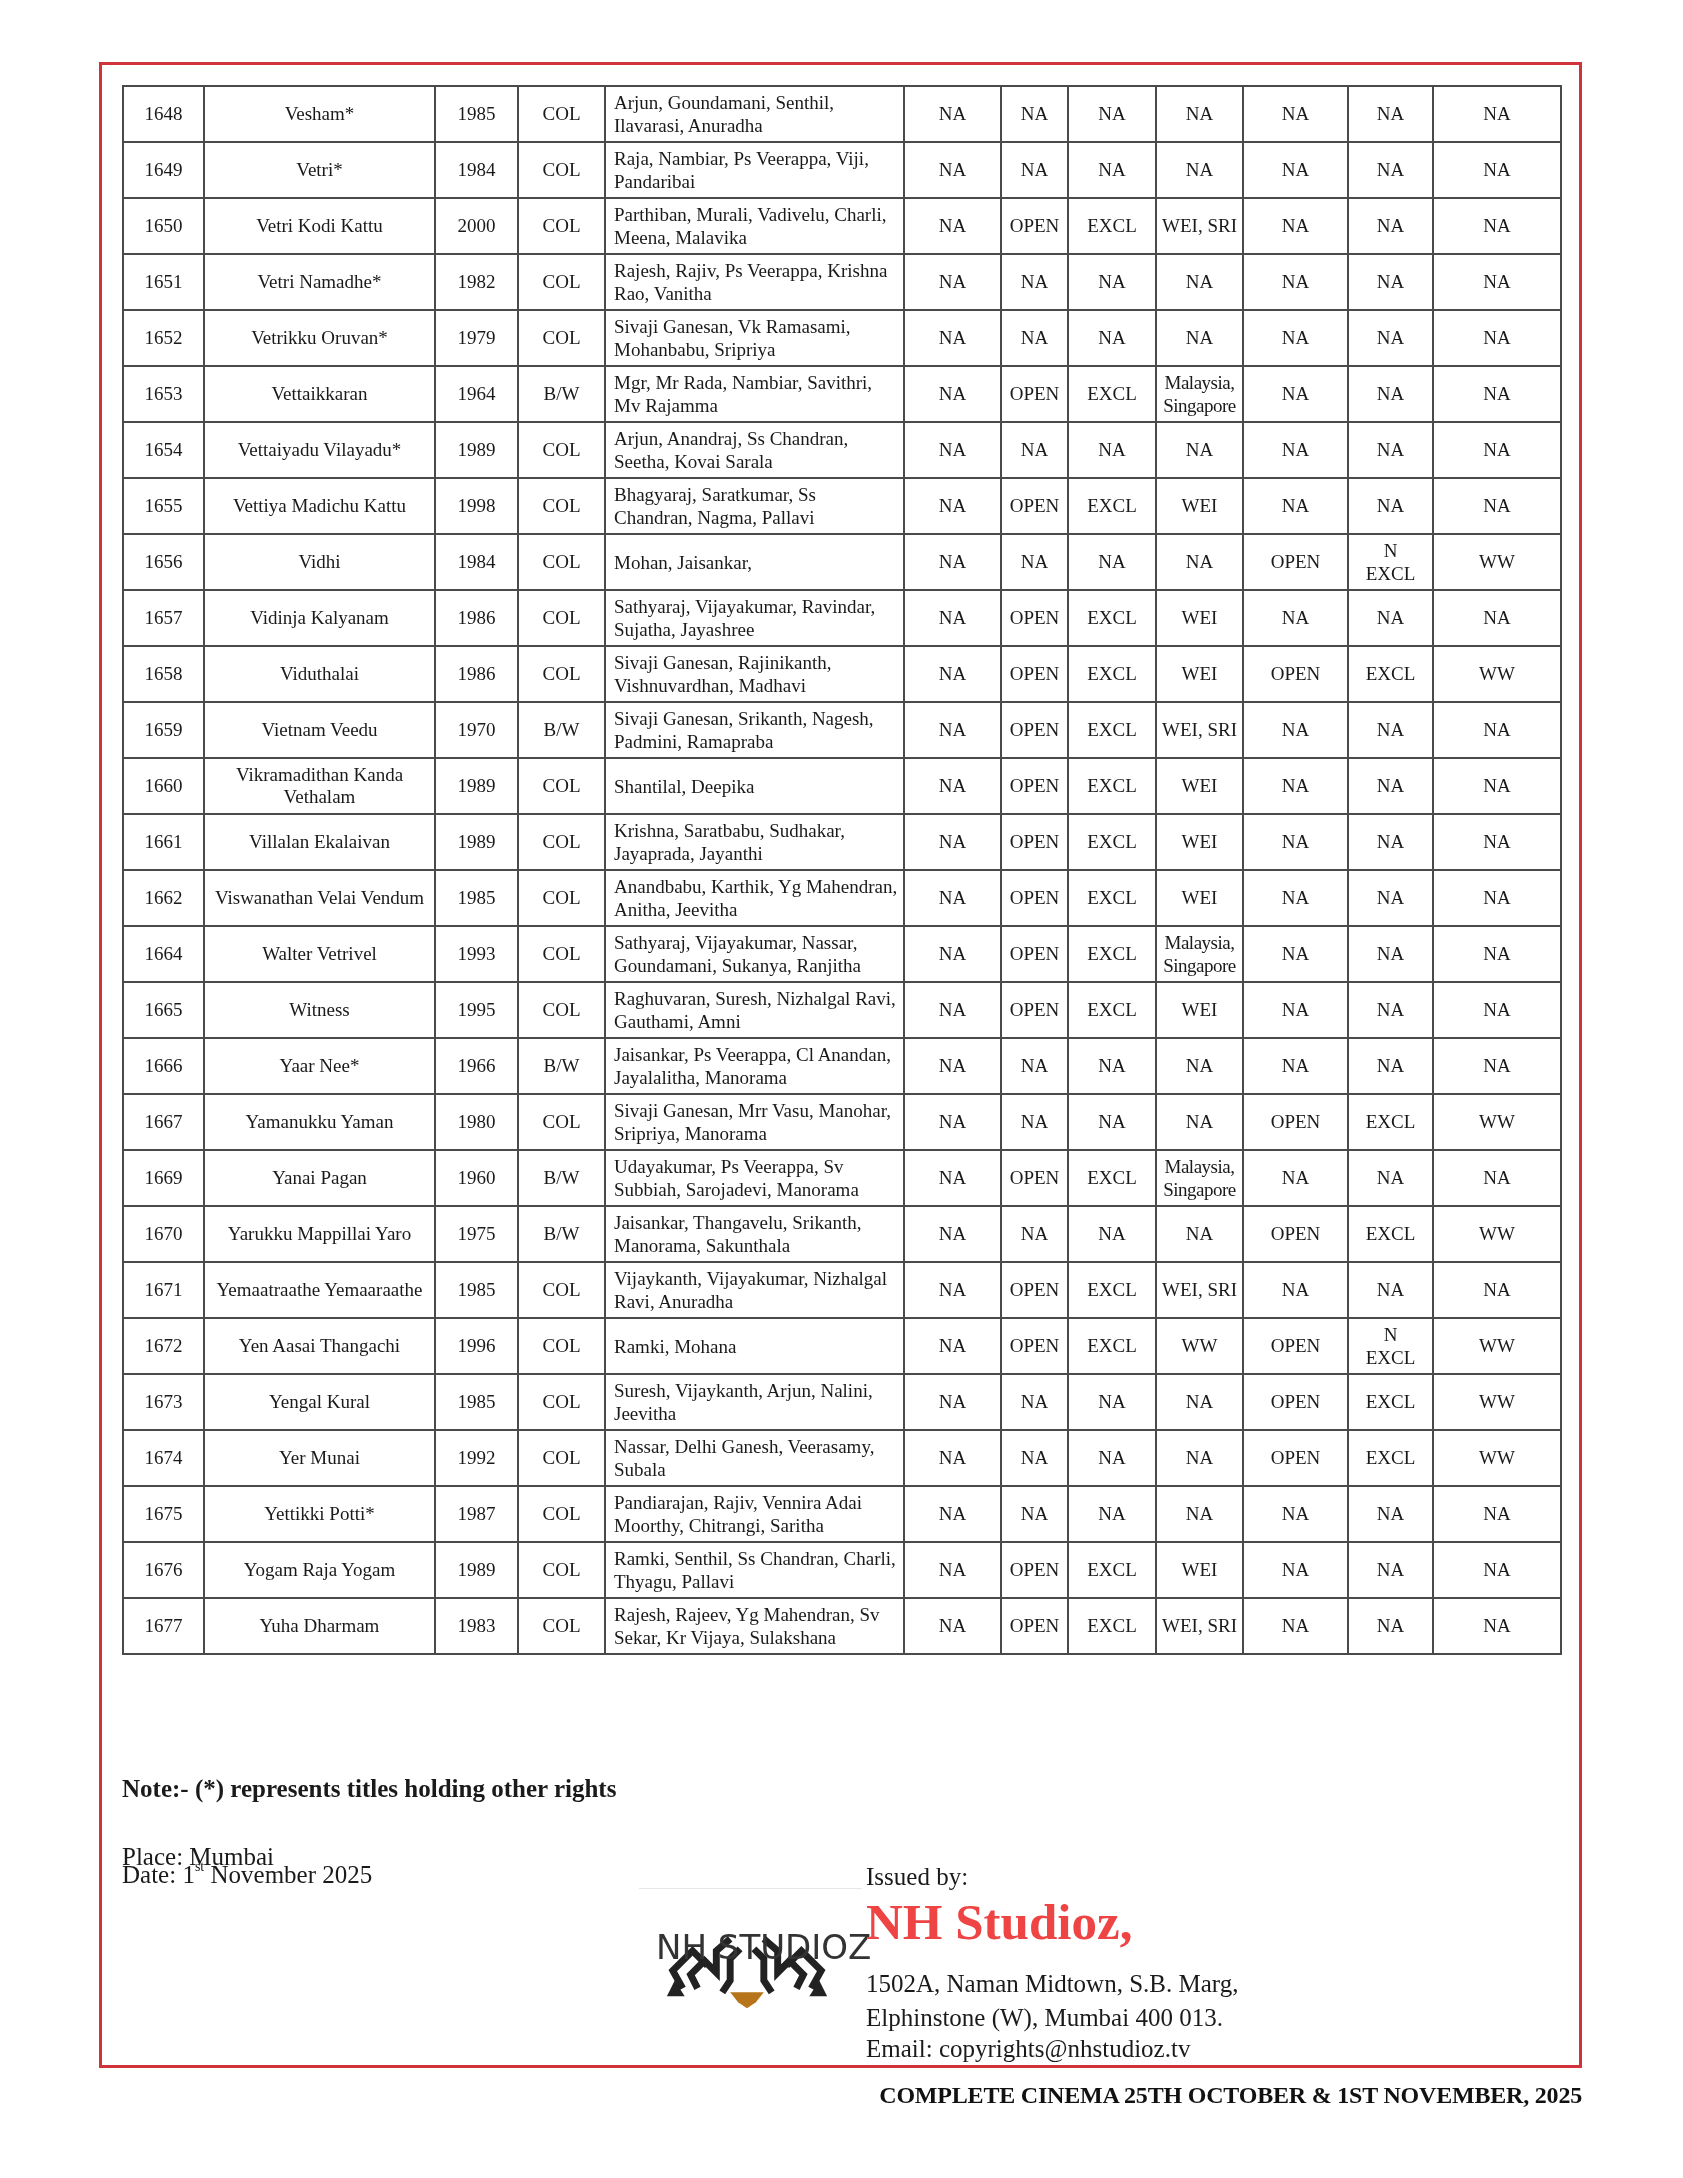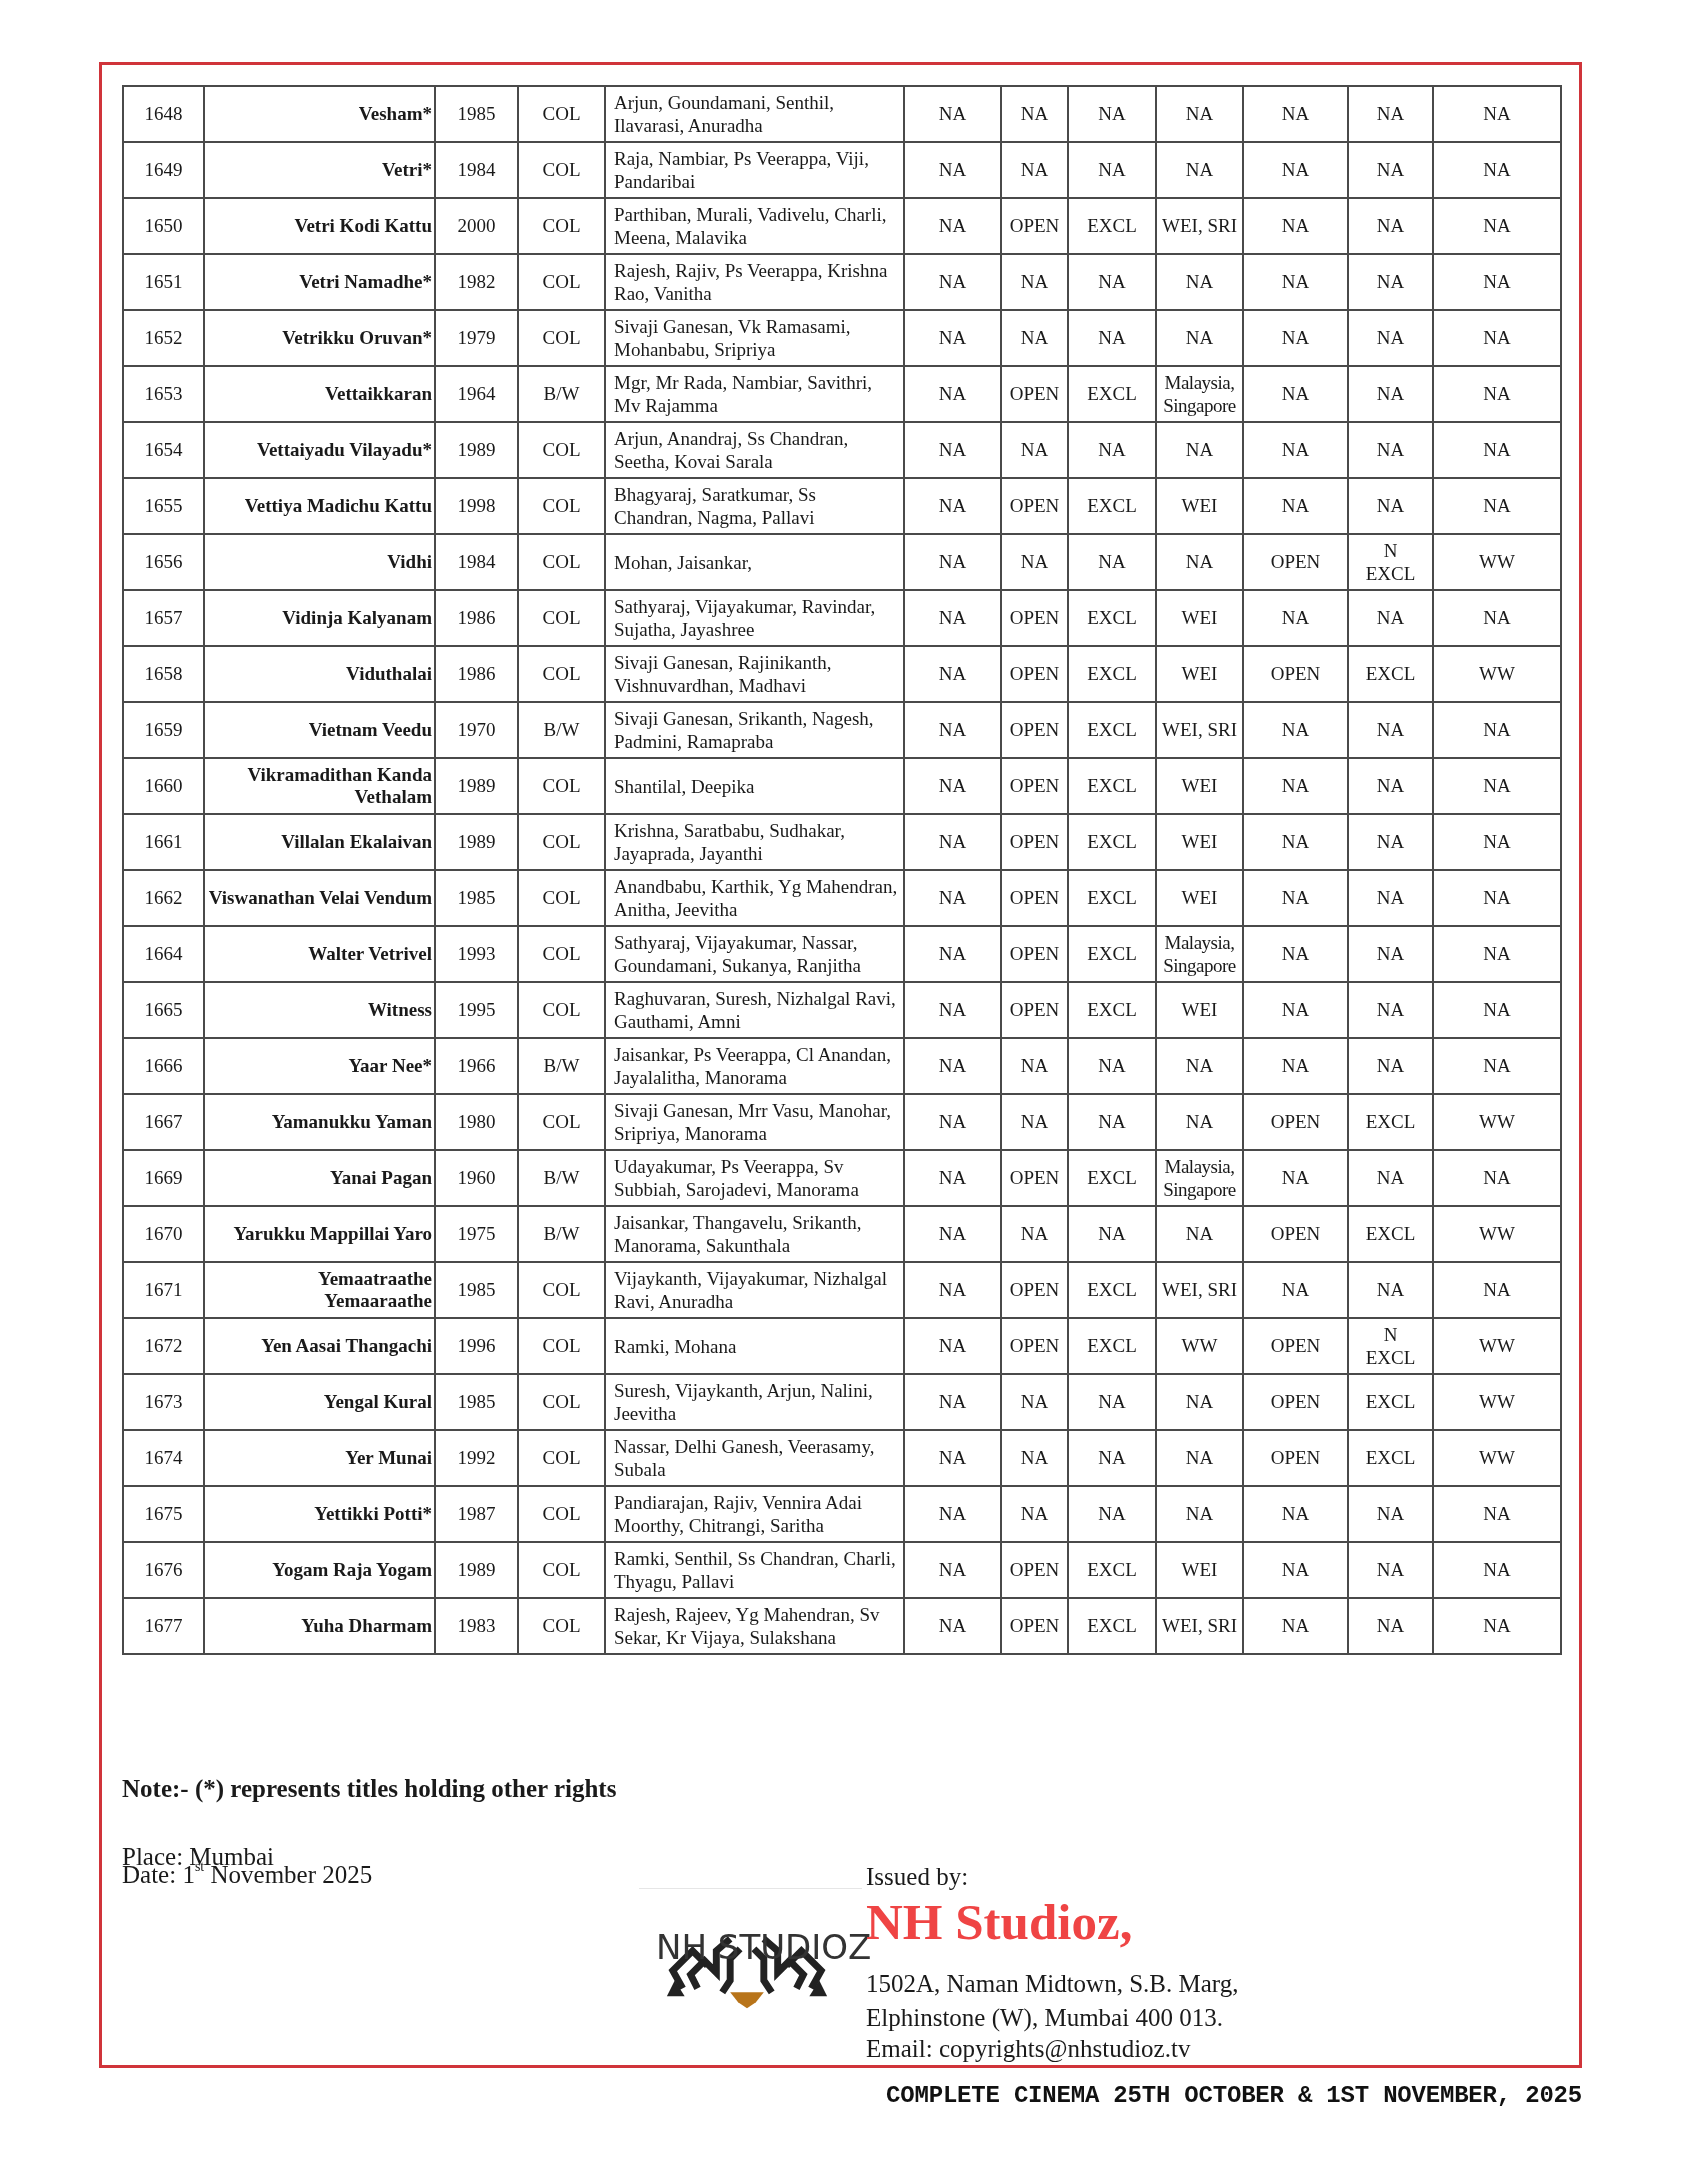--- a/index.html
+++ b/index.html
@@ -10,37 +10,37 @@
     border: 3px solid #d0343a;
   }
   table.titles {
     position: absolute; left: 122px; top: 85px;
     border-collapse: collapse; table-layout: fixed; width: 1439px;
   }
   table.titles td {
     border: 2px solid #4a4a4a; height: 56px; text-align: center; vertical-align: middle;
     font-size: 19px; line-height: 22px; padding: 0 2px; overflow: hidden;
   }
-  table.titles td.title { font-weight: bold; line-height: 22px; text-align: right; }
+  table.titles td.title { font-weight: normal; line-height: 22px; }
   table.titles td.cast { text-align: left; padding-left: 8px; padding-right: 4px; font-size: 19px; line-height: 23px; border-radius: 15px; }
   table.titles td.wrap { line-height: 23px; }
   .note { position: absolute; left: 122px; top: 1775px; font-size: 25px; font-weight: bold; }
   .place { position: absolute; left: 122px; top: 1827px; font-size: 25px; margin-top: 16px; }
   .date { position: absolute; left: 122px; top: 1861px; font-size: 25px; }
   .date sup { font-size: 14px; vertical-align: top; position: relative; top: -2px; }
   .issued { position: absolute; left: 866px; top: 1863px; font-size: 25px; }
   .faint-line { position: absolute; left: 639px; top: 1888px; width: 223px; height: 1px; background: #e6e6e6; }
   .studio { position: absolute; left: 866px; top: 1893px; font-size: 51px; font-weight: bold; color: #ef4444; }
   .addr { position: absolute; left: 866px; font-size: 25px; }
   .addr1 { top: 1970px; } .addr2 { top: 2004px; } .addr3 { top: 2035px; }
   .logo { position: absolute; left: 653px; top: 1911px; width: 188px; height: 139px; }
   .logo-text { position: absolute; left: 656px; top: 1927px; width: 188px; font-family: "DejaVu Sans", sans-serif; font-size: 34px; color: #333; letter-spacing: 0px; white-space: nowrap; }
   .footer {
     position: absolute; right: 101px; top: 2082px;
-    font-family: Liberation Mono, monospace; font-weight: bold; font-size: 24px; color: #111;
+    font-family: Liberation Serif, serif; font-weight: bold; font-size: 24px; color: #111;
     letter-spacing: -0.2px;
   }
 </style>
 </head>
 <body>
 
 <div class="frame"></div>
 
 <table class="titles">
   <colgroup>

